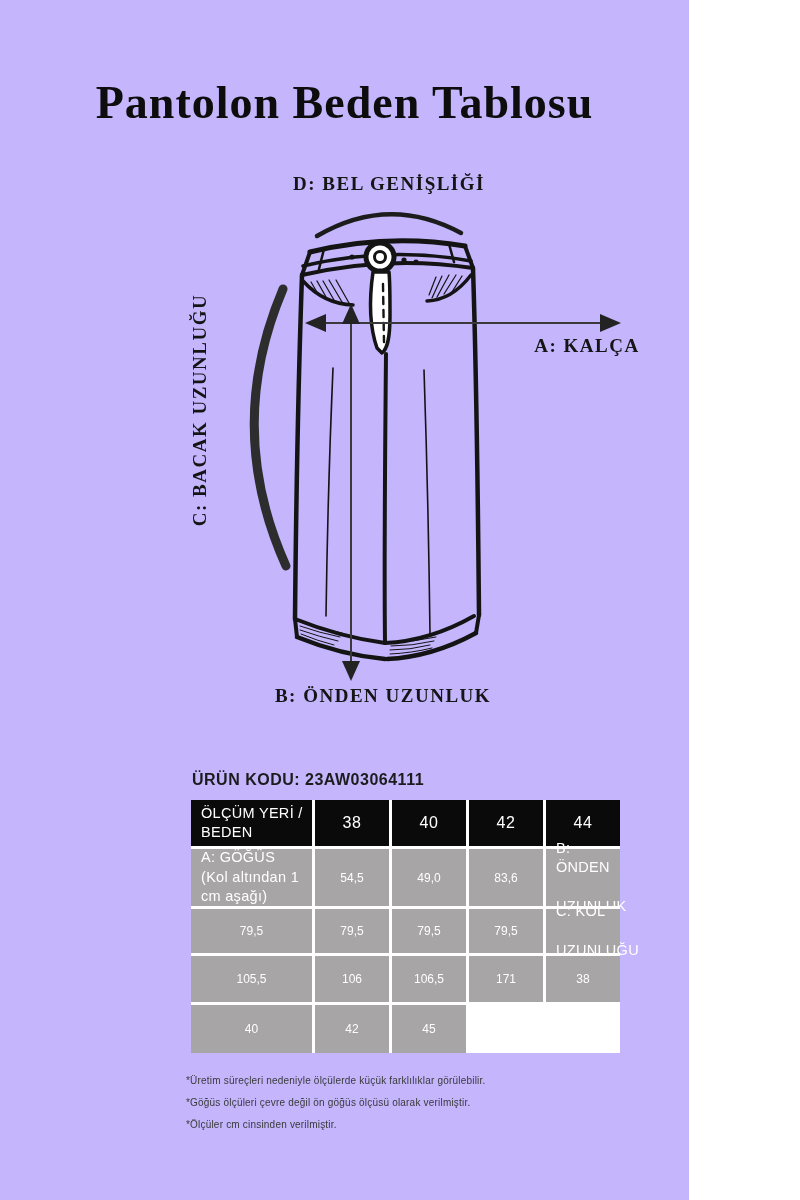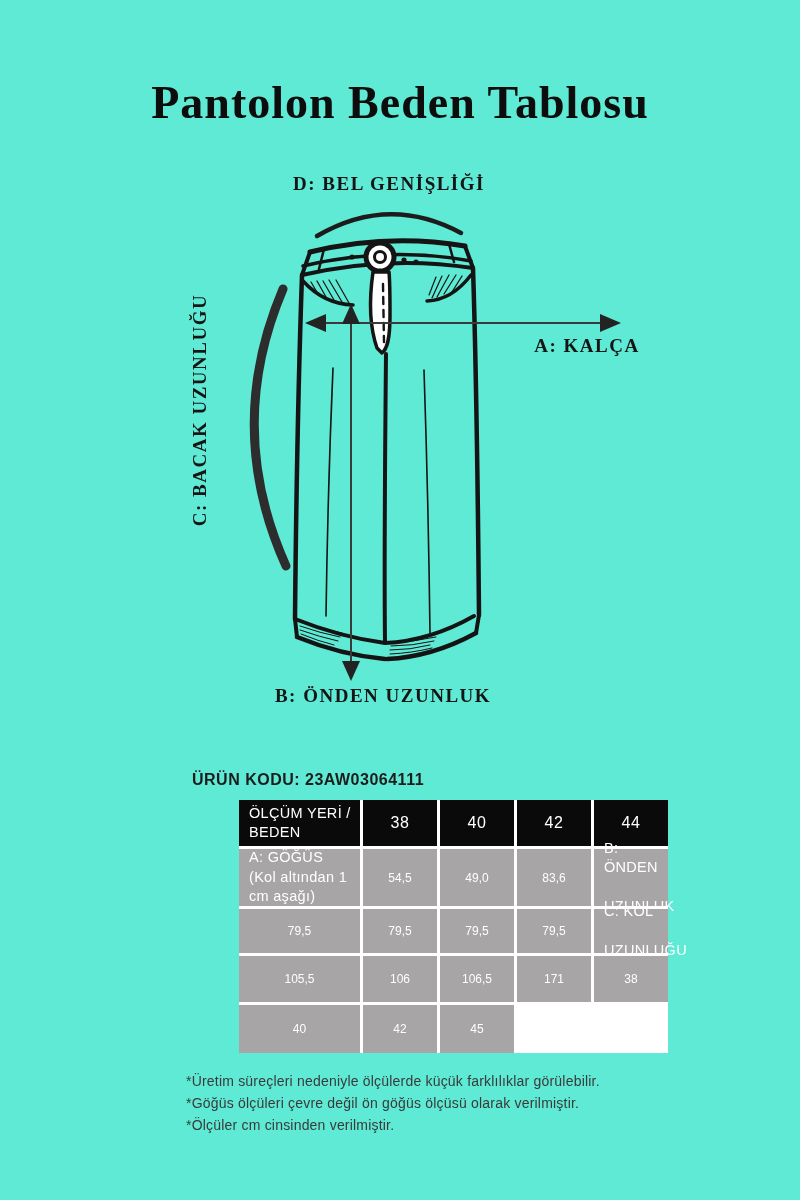--- a/index.html
+++ b/index.html
@@ -2,21 +2,21 @@
 <html><head>
 <meta charset="utf-8">
 <style>
   html,body{margin:0;padding:0;}
   body{
     width:800px;height:1200px;background:#ffffff;
     font-family:"Liberation Sans", sans-serif;
     position:relative;overflow:hidden;
     -webkit-font-smoothing:antialiased;
   }
-  .page{position:relative;width:800px;height:1200px;background:#5eead4;}
+  .page{position:relative;width:689px;height:1200px;background:#c4b5fd;}
 
   .main-title{
     position:absolute;left:0;right:0;top:76px;
     text-align:center;
     font-family:"Liberation Serif", serif;
     font-weight:bold;font-size:46px;letter-spacing:1px;
     color:#0d0d0d;margin:0;
   }
 
   .diagram-svg{position:absolute;left:140px;top:160px;}
@@ -29,34 +29,34 @@
   .product-code{
     position:absolute;left:192px;top:771px;
     font-size:16px;font-weight:bold;letter-spacing:.5px;color:#1c1c1c;
   }
 
   .size-table{
     position:absolute;left:191px;top:800px;
     display:grid;
     grid-template-columns:121px 74px 74px 74px 74px;
     grid-template-rows:46px 57px 44px 46px 48px;
-    gap:3px;background:#fff;margin-left:48px;
+    gap:3px;background:#fff;
   }
   .cell{display:flex;align-items:center;justify-content:center;color:#fff;}
   .cell.head{background:#0a0a0a;font-size:16px;letter-spacing:.5px;}
   .cell.bodyc{background:#a7a5a5;font-size:12px;}
   .cell.labelc{
     justify-content:flex-start;padding-left:10px;
     font-size:14.5px;line-height:1.34;white-space:pre-wrap;
     letter-spacing:.3px;
   }
 
   .footnotes{
     position:absolute;left:186px;top:1070px;
-    font-size:14px;line-height:22px;color:#3a3a3a;letter-spacing:.2px;
+    font-size:10px;line-height:22px;color:#3a3a3a;letter-spacing:.2px;
   }
 </style>
 </head>
 <body>
 
 <div class="page">
 
   <h1 class="main-title">Pantolon Beden Tablosu</h1>
 
   <svg class="diagram-svg" width="540" height="560" viewBox="140 160 540 560">

